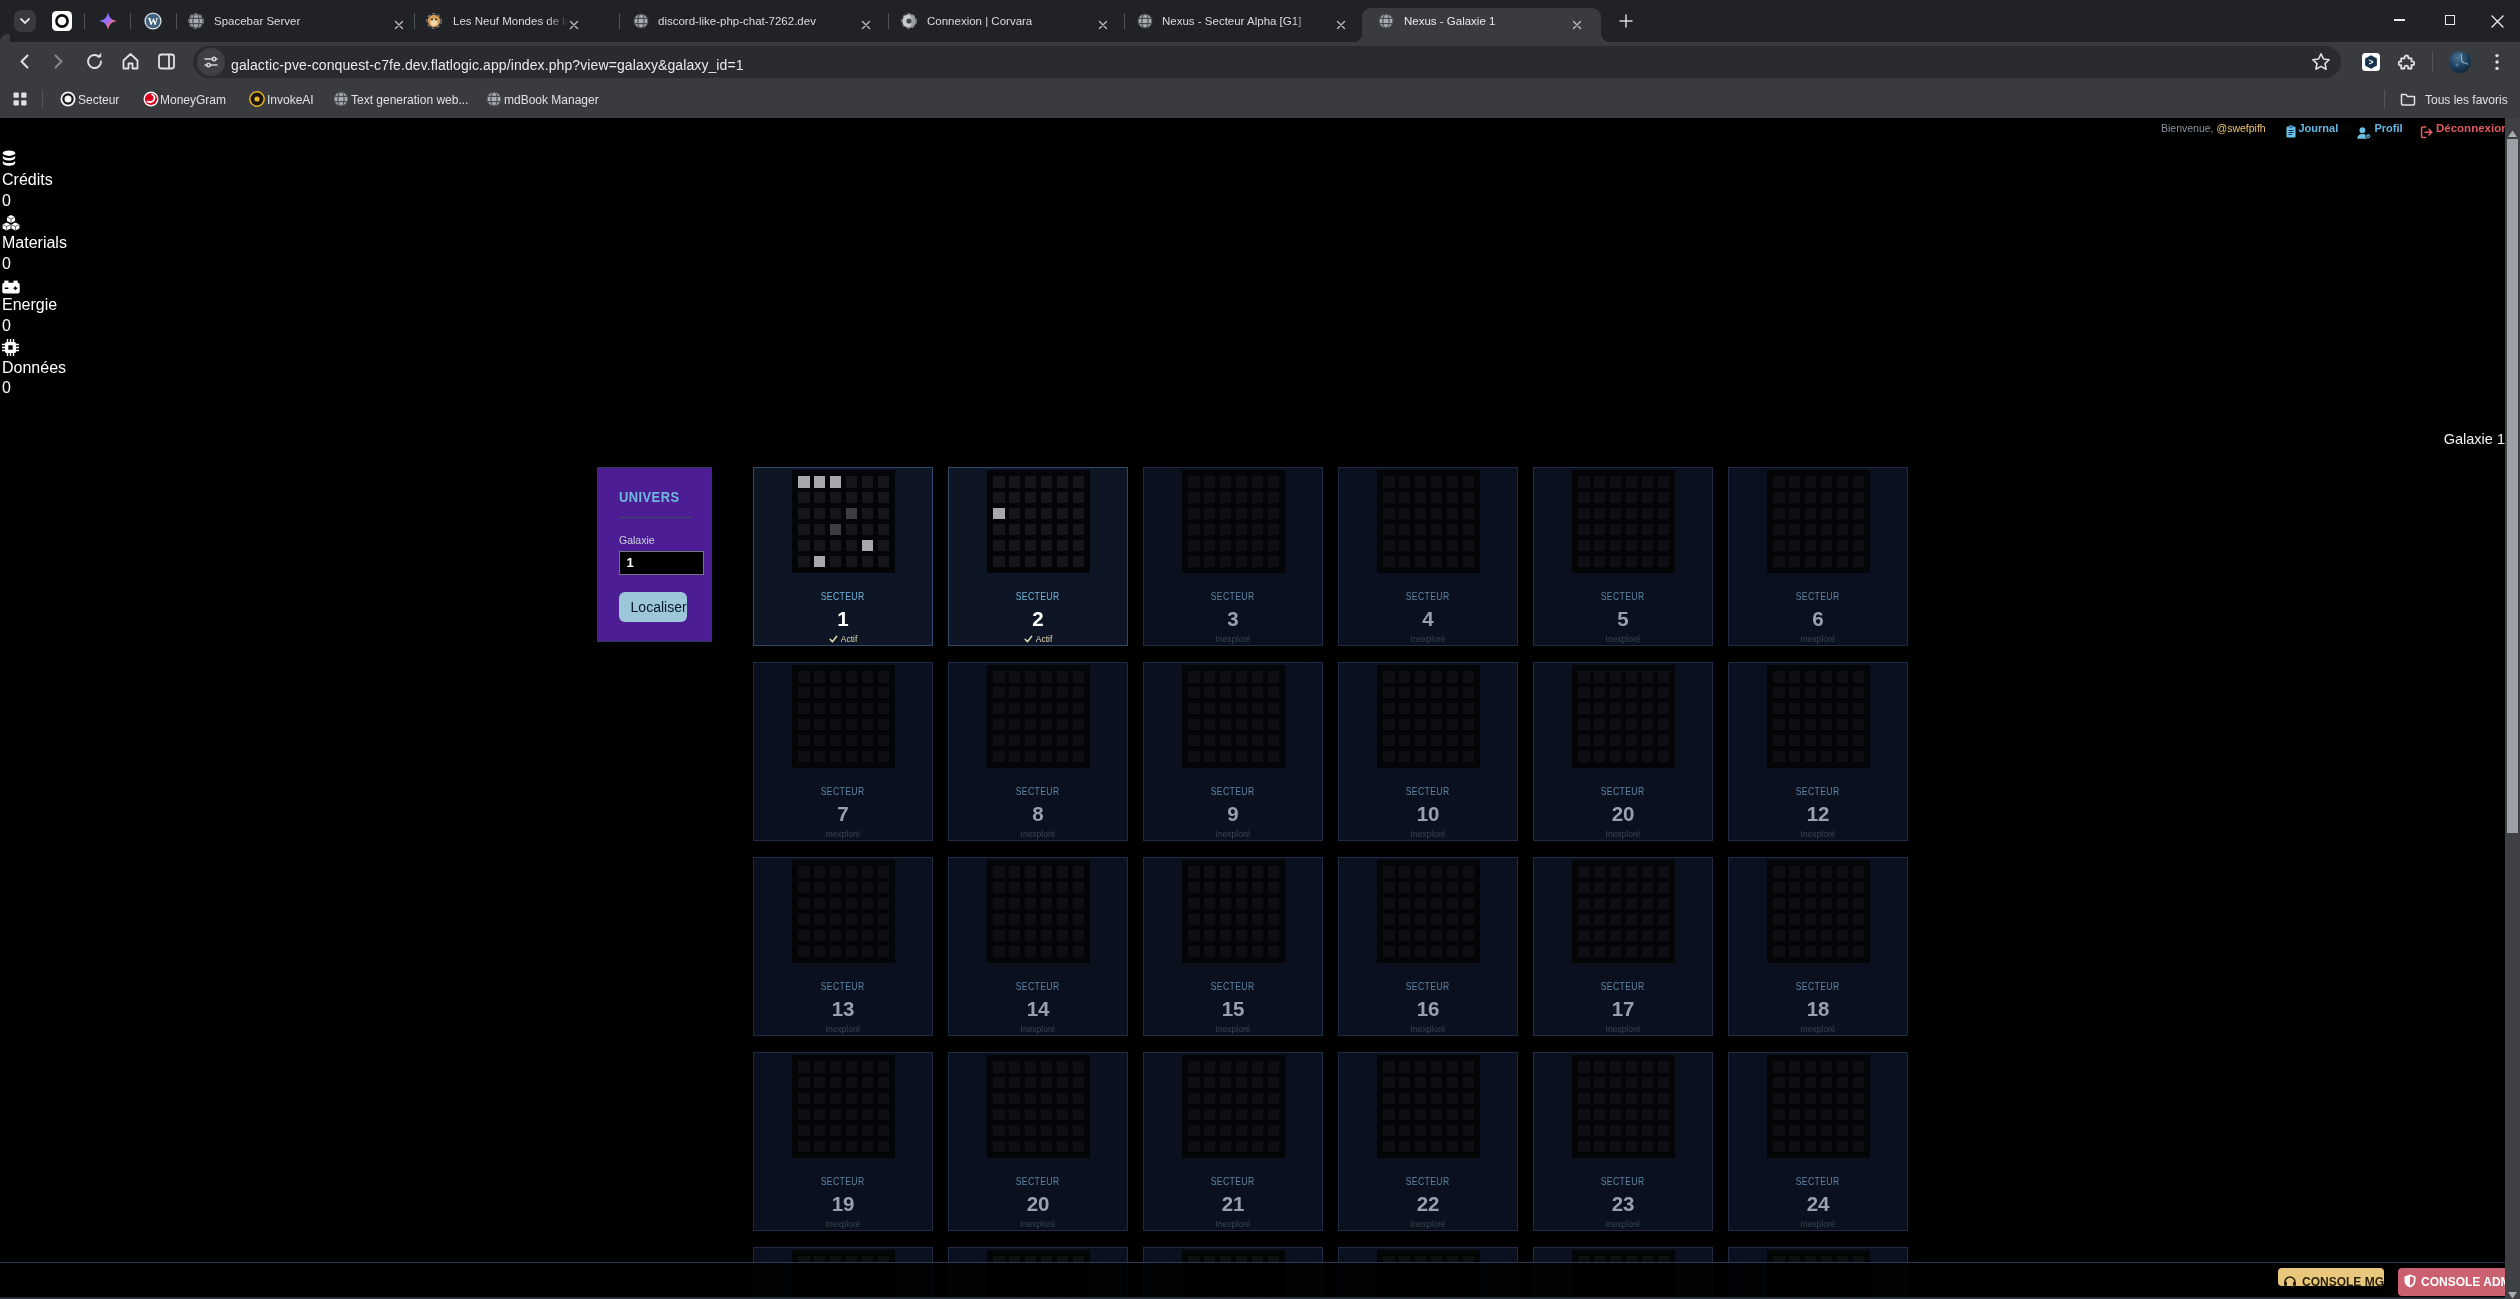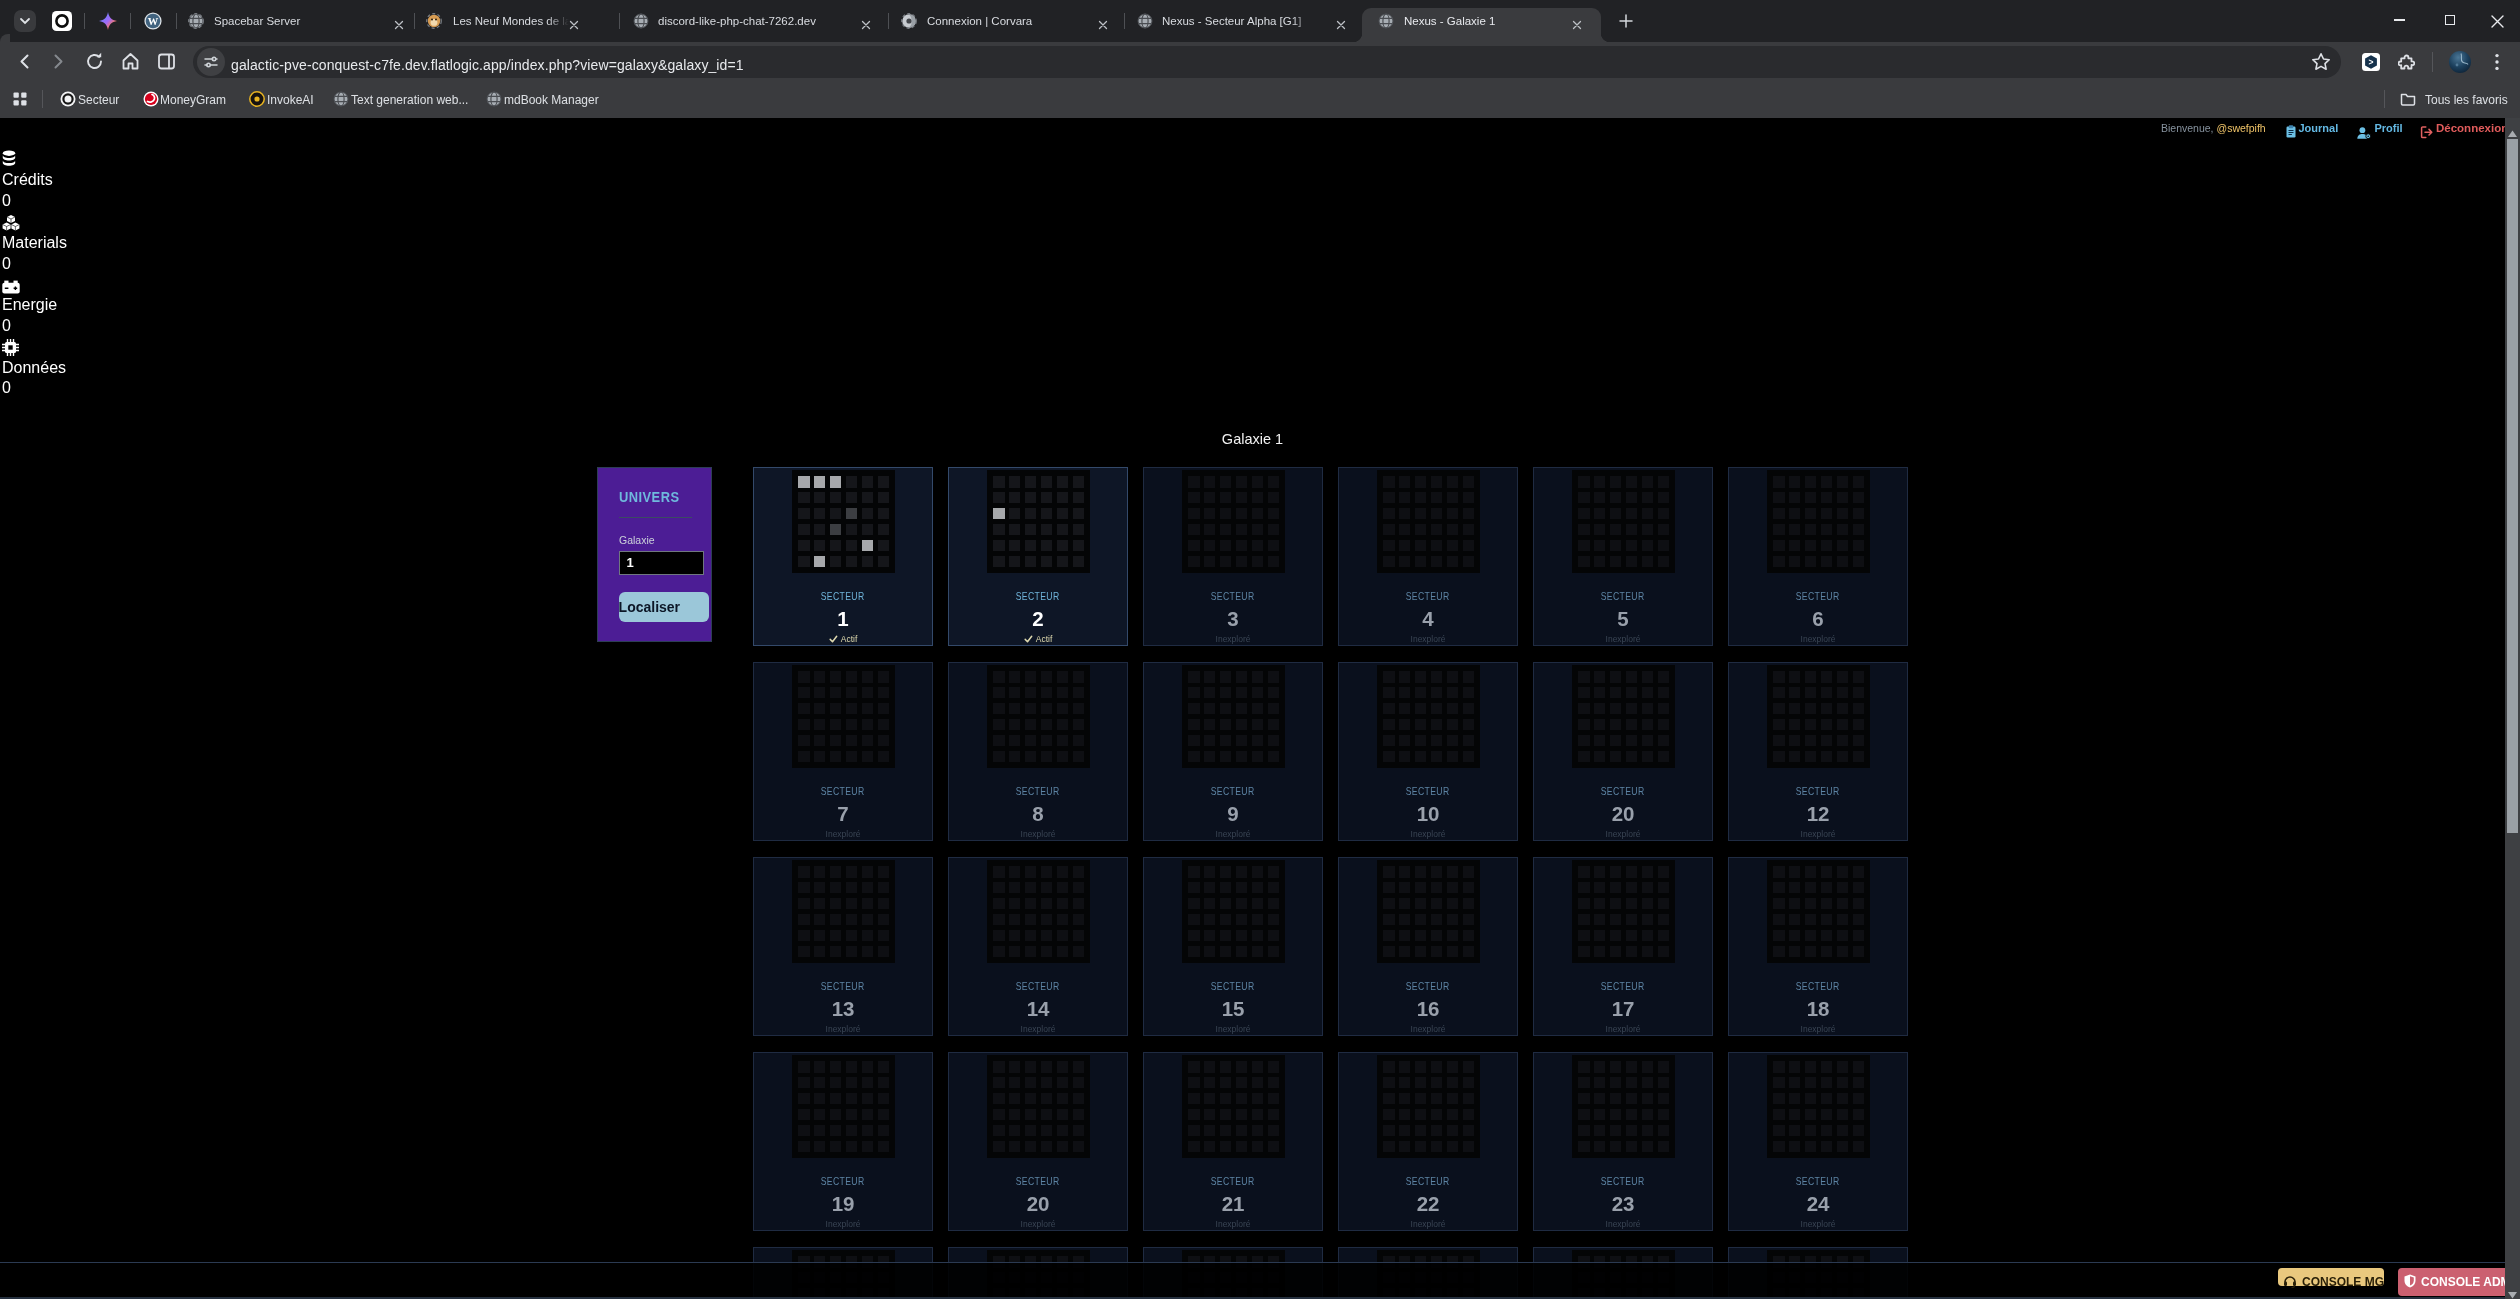--- a/index.html
+++ b/index.html
@@ -308,27 +308,27 @@
 <div style="height:20.8px;padding-top:2px"><svg width="17" height="17" viewBox="0 0 17 17" style="">
             <rect x="3" y="3" width="11" height="11" rx="1.5" fill="#fff"></rect>
             <rect x="6.3" y="6.3" width="4.4" height="4.4" fill="#000"></rect>
             <g stroke="#fff" stroke-width="1.4">
               <path d="M5.5 0v3M8.5 0v3M11.5 0v3M5.5 14v3M8.5 14v3M11.5 14v3M0 5.5h3M0 8.5h3M0 11.5h3M14 5.5h3M14 8.5h3M14 11.5h3"></path>
             </g>
           </svg></div>
         <div>Données</div>
         <div>0</div>
 </div>
-<div class="abs" style="left:0;top:313px;width:2505px;text-align:center;font-size:14.5px;color:#f2f2f2">Galaxie 1</div>
+<div class="abs" style="left:0;top:313px;width:2505px;text-align:right;font-size:14.5px;color:#f2f2f2">Galaxie 1</div>
 <div class="abs" style="left:597px;top:348.5px;width:115px;height:175.5px;background:#4c1d95;border:1px solid #2e3d55">
 <div class="abs" style="left:21px;top:21px;font-size:14.5px;font-weight:bold;letter-spacing:0.5px;color:#6fb9dd;transform:scaleX(0.89);transform-origin:0 0">UNIVERS</div>
 <div class="abs" style="left:21px;top:49.5px;width:73px;height:1px;background:#3b4b63"></div>
 <div class="abs" style="left:21px;top:66px;font-size:10.5px;color:#ccd2da">Galaxie</div>
 <div class="abs" style="left:20.6px;top:83px;width:85.4px;height:24.3px;background:#000;border:1px solid #70777f;color:#fff;font-size:13px;font-weight:bold;line-height:22.5px;padding-left:7px">1</div>
-<div class="abs" style="left:20.6px;top:124px;width:90px;height:30.4px;background:#9bc7d9;border-radius:6px;text-align:left;font-size:14px;font-weight:bold;color:#0c1626;line-height:30px">Localiser</div>
+<div class="abs" style="left:20.6px;top:124px;width:68px;height:30.4px;background:#9bc7d9;border-radius:6px;text-align:right;font-size:14px;font-weight:normal;color:#0c1626;line-height:30px">Localiser</div>
 </div>
 <div class="card on" style="left:753.4px;top:348.9px">
 <div class="mg">
           <i class="L"></i>
           <i class="L"></i>
           <i class="L"></i>
           <i></i>
           <i></i>
           <i></i>
           <i></i>

